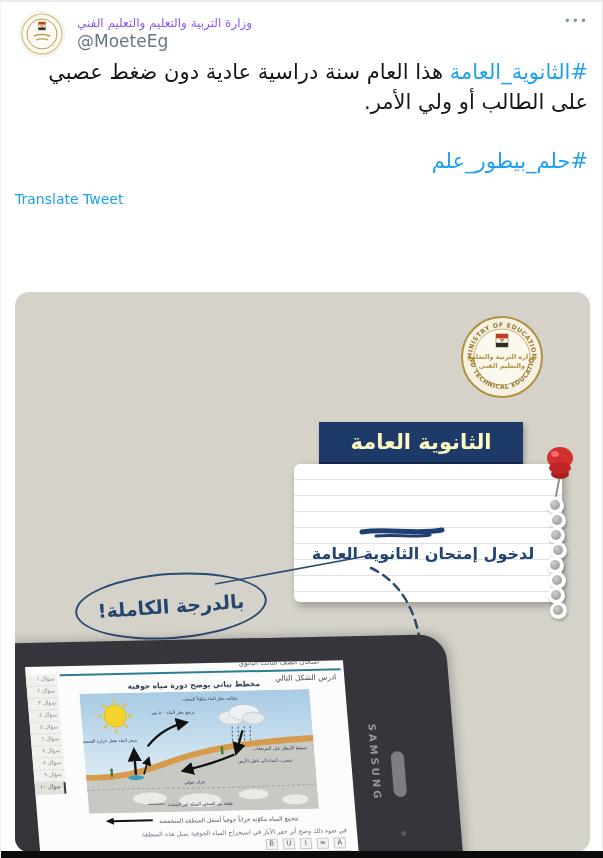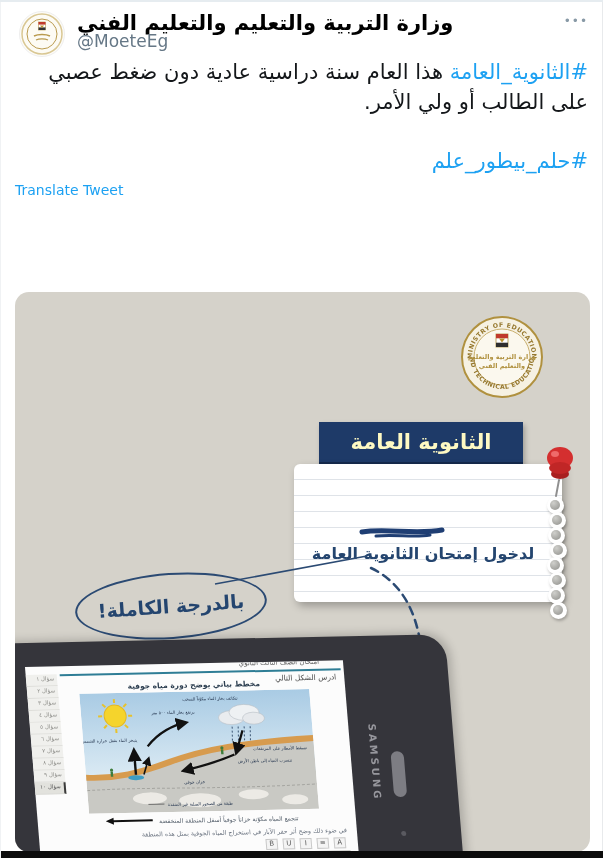--- a/index.html
+++ b/index.html
@@ -8,31 +8,31 @@
     font-family:"DejaVu Sans","Liberation Sans",sans-serif;
     position:relative;border-top:2px solid #e6ecf0;box-sizing:border-box;
   }
   .card{position:absolute;inset:0;background:#fff;border-left:1px solid #f0f2f4;border-right:1px solid #e8eaec;}
 
   
   .t-header{position:absolute;left:0;top:0;width:100%;height:60px;}
   .avatar{position:absolute;left:18px;top:9px;width:44px;height:44px;border-radius:50%;
     background:#fdfcf8;border:1px solid #eee;overflow:hidden;}
   .a-name{position:absolute;left:76px;top:12px;direction:rtl;text-align:left;}
-  .a-name .nm{font-size:21px;font-weight:bold;color:#000000;line-height:18px;}
+  .a-name .nm{font-size:12px;font-weight:normal;color:#8b5cf6;line-height:18px;}
   .a-name .hd{font-size:17px;color:#657786;line-height:18px;direction:ltr;text-align:left;}
   .more{position:absolute;right:14px;top:12px;color:#8899a6;font-size:12px;letter-spacing:1px;cursor:pointer;}
 
   
   .t-body{position:absolute;left:14px;right:14px;top:55px;direction:rtl;text-align:right;color:#14171a;}
   .t-body p{margin:0;font-size:21px;line-height:30px;}
   .hashtag{color:#1da1f2;}
   .p2{margin-top:27px !important;}
   .p3{margin-top:29px !important;}
-  .translate{direction:ltr;text-align:left;color:#1da1f2;font-size:14px;margin-top:6px;cursor:pointer;}
+  .translate{direction:ltr;text-align:left;color:#1da1f2;font-size:14px;margin-top:15px;cursor:pointer;}
 
   
   .media{position:absolute;left:14px;top:290px;width:575px;height:560px;border-radius:14px;
     background:#d5d2ca;overflow:hidden;}
   .seal{position:absolute;left:444px;top:22px;width:86px;height:86px;}
   .banner{position:absolute;left:304px;top:130px;width:204px;height:40px;background:#1e3a68;
     border-bottom:4px solid #152a4d;box-shadow:2px 3px 5px rgba(0,0,0,.25);
     color:#fef9c3;font-weight:bold;font-size:21px;text-align:center;line-height:40px;direction:rtl;}
   .note{position:absolute;left:279px;top:172px;width:268px;height:138px;background:#fff;
     border-radius:6px 2px 2px 6px;box-shadow:3px 4px 8px rgba(0,0,0,.28);

